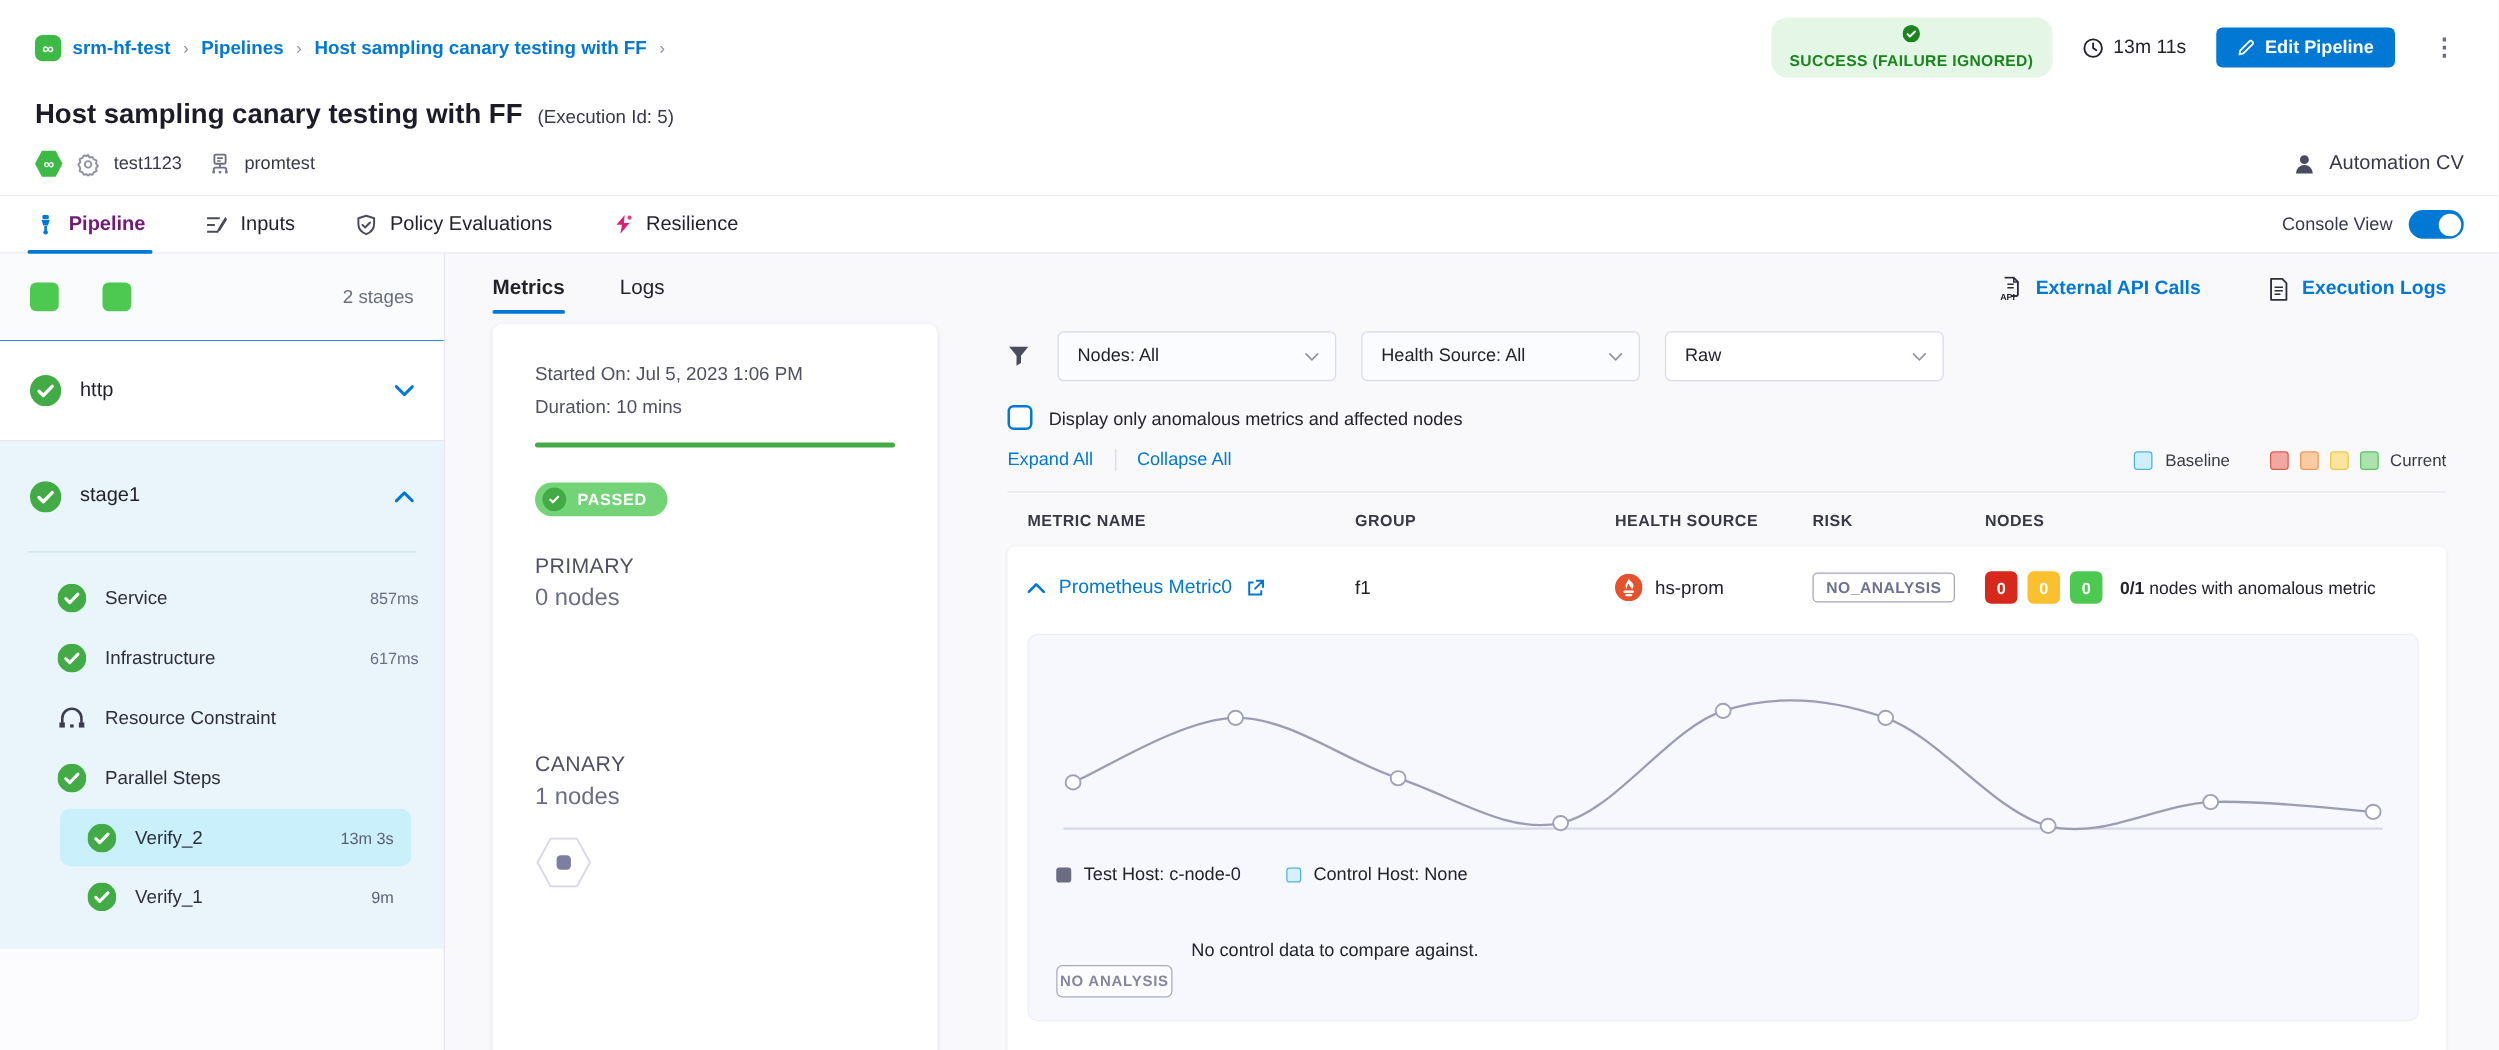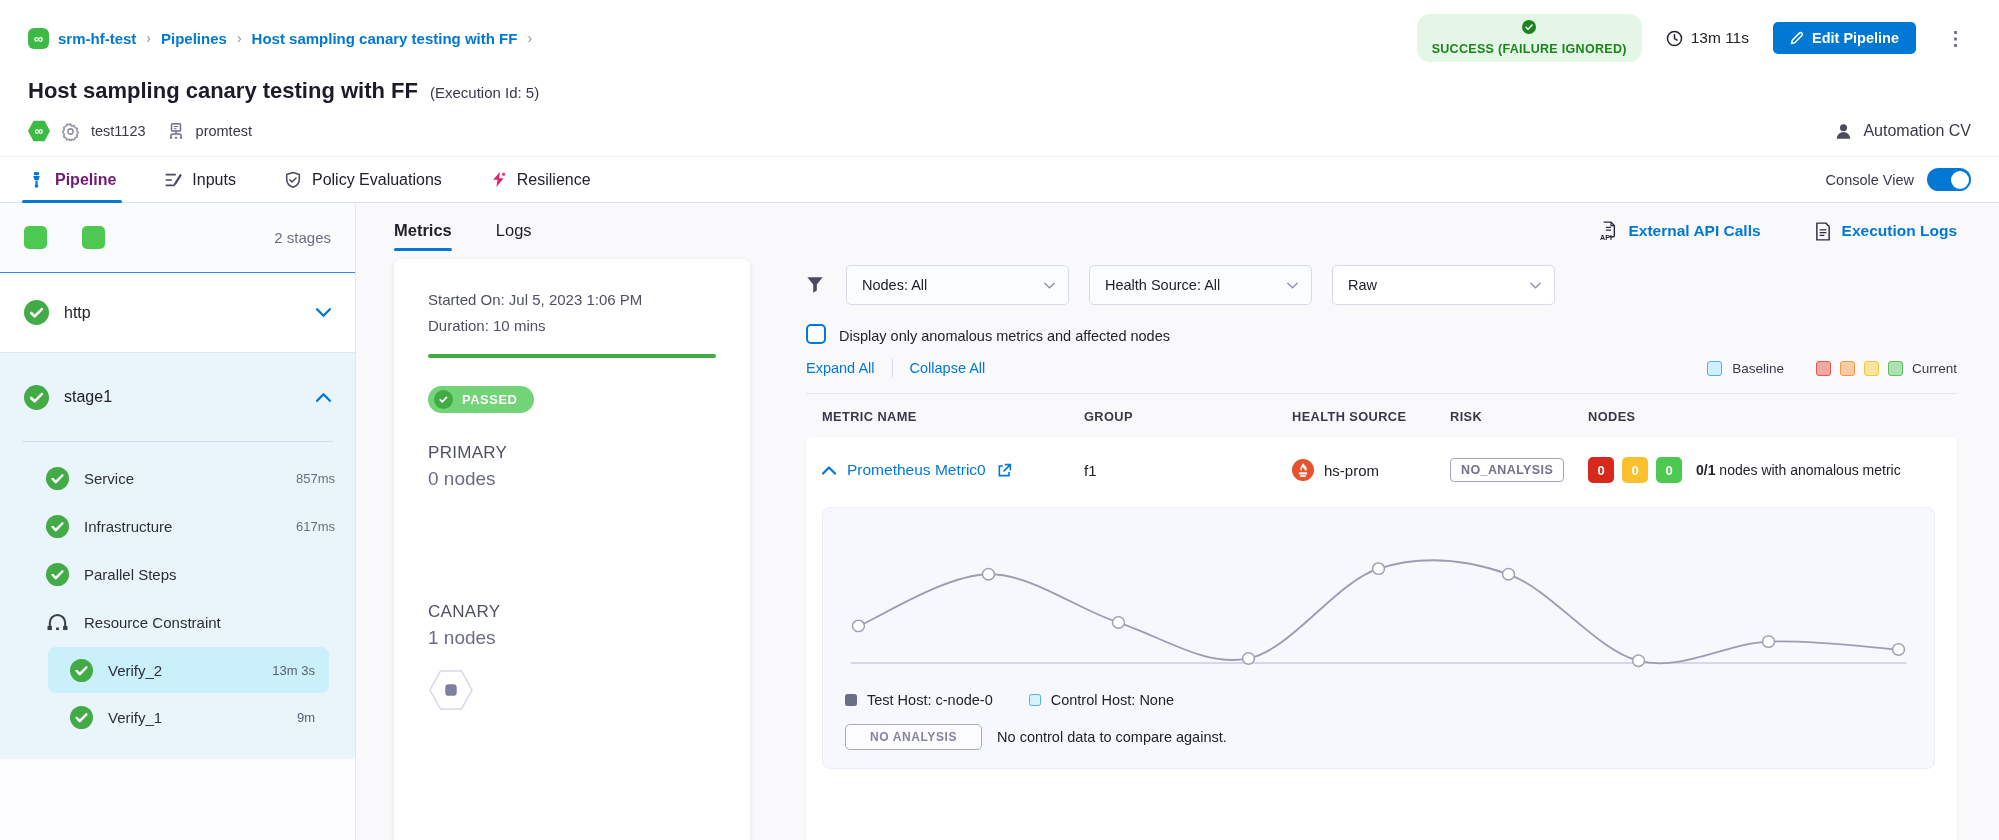--- a/index.html
+++ b/index.html
@@ -132,22 +132,22 @@
 
   .chartpanel { margin-top:8px; background:#f7f8fd; border:1px solid #ecedf6; border-radius:8px;
     padding:28px 22px 18px; }
   .chartsvg { display:block; width:100%; height:138px; }
   .chartlegend { display:flex; align-items:center; gap:36px; margin-top:18px; font-size:14.5px; color:#22222a; }
   .chartlegend .item { display:flex; align-items:center; gap:10px; }
   .msq { width:12px; height:12px; border-radius:2.5px; }
   .msq.test { background:#6b6d85; }
   .msq.control { background:#d6f1fd; border:1.5px solid #4eb3e4; }
   .noanalysisrow { margin-top:16px; display:flex; align-items:center; gap:15px; }
-  .na-badge { border:1.5px solid #a9aabf; color:#8486a0; border-radius:5px; padding:5px 24px;
-    font-size:12px; font-weight:bold; letter-spacing:.6px; background:#fcfcfe; }
+  .na-badge { border:1.5px solid #a9aabf; color:#8486a0; border-radius:5px; padding:5px 2px;
+    font-size:12px; font-weight:bold; letter-spacing:.6px; background:#fcfcfe;margin-top:48px; }
   .na-msg { font-size:14.5px; color:#22222a; }
 
   .ic { flex:0 0 auto; display:inline-flex; }
 </style>
 </head>
 <body>
 
 <div class="app">
 
   <div class="hdr">
@@ -333,38 +333,38 @@
               <svg width="23" height="23" viewBox="0 0 16 16">
                   <circle cx="8" cy="8" r="8" fill="#42ab45"></circle>
                   <path d="M4.6 8.3l2.2 2.2 4.6-4.7" stroke="#fff" stroke-width="1.7" fill="none" stroke-linecap="round" stroke-linejoin="round"></path>
                 </svg>
             </span>
             <span class="slbl">Infrastructure</span>
             <span class="dur">617ms</span>
           </div>
           <div class="step">
             <span class="ic">
-              <svg width="23" height="23" viewBox="0 0 16 16">
-                  <circle cx="8" cy="8" r="8" fill="#42ab45"></circle>
-                  <path d="M4.6 8.3l2.2 2.2 4.6-4.7" stroke="#fff" stroke-width="1.7" fill="none" stroke-linecap="round" stroke-linejoin="round"></path>
-                </svg>
-            </span>
-            <span class="slbl">Parallel Steps</span>
-            <span class="dur"></span>
-          </div>
-          <div class="step">
-            <span class="ic">
               <svg width="23" height="20" viewBox="0 0 18 15" fill="none" stroke="#3c3d4d" stroke-width="1.6">
                   <path d="M3 12V8a6 6 0 0112 0v4"></path>
                   <rect x="1.2" y="10.6" width="3.4" height="3.2" fill="#3c3d4d" stroke="none"></rect>
                   <rect x="13.4" y="10.6" width="3.4" height="3.2" fill="#3c3d4d" stroke="none"></rect>
                   <rect x="7.9" y="11.8" width="2.2" height="2" fill="#3c3d4d" stroke="none"></rect>
                 </svg>
             </span>
             <span class="slbl">Resource Constraint</span>
+            <span class="dur"></span>
+          </div>
+          <div class="step">
+            <span class="ic">
+              <svg width="23" height="23" viewBox="0 0 16 16">
+                  <circle cx="8" cy="8" r="8" fill="#42ab45"></circle>
+                  <path d="M4.6 8.3l2.2 2.2 4.6-4.7" stroke="#fff" stroke-width="1.7" fill="none" stroke-linecap="round" stroke-linejoin="round"></path>
+                </svg>
+            </span>
+            <span class="slbl">Parallel Steps</span>
             <span class="dur"></span>
           </div>
 
           <div class="substep selected">
             <span class="ic">
               <svg width="23" height="23" viewBox="0 0 16 16">
                   <circle cx="8" cy="8" r="8" fill="#42ab45"></circle>
                   <path d="M4.6 8.3l2.2 2.2 4.6-4.7" stroke="#fff" stroke-width="1.7" fill="none" stroke-linecap="round" stroke-linejoin="round"></path>
                 </svg>
             </span>

